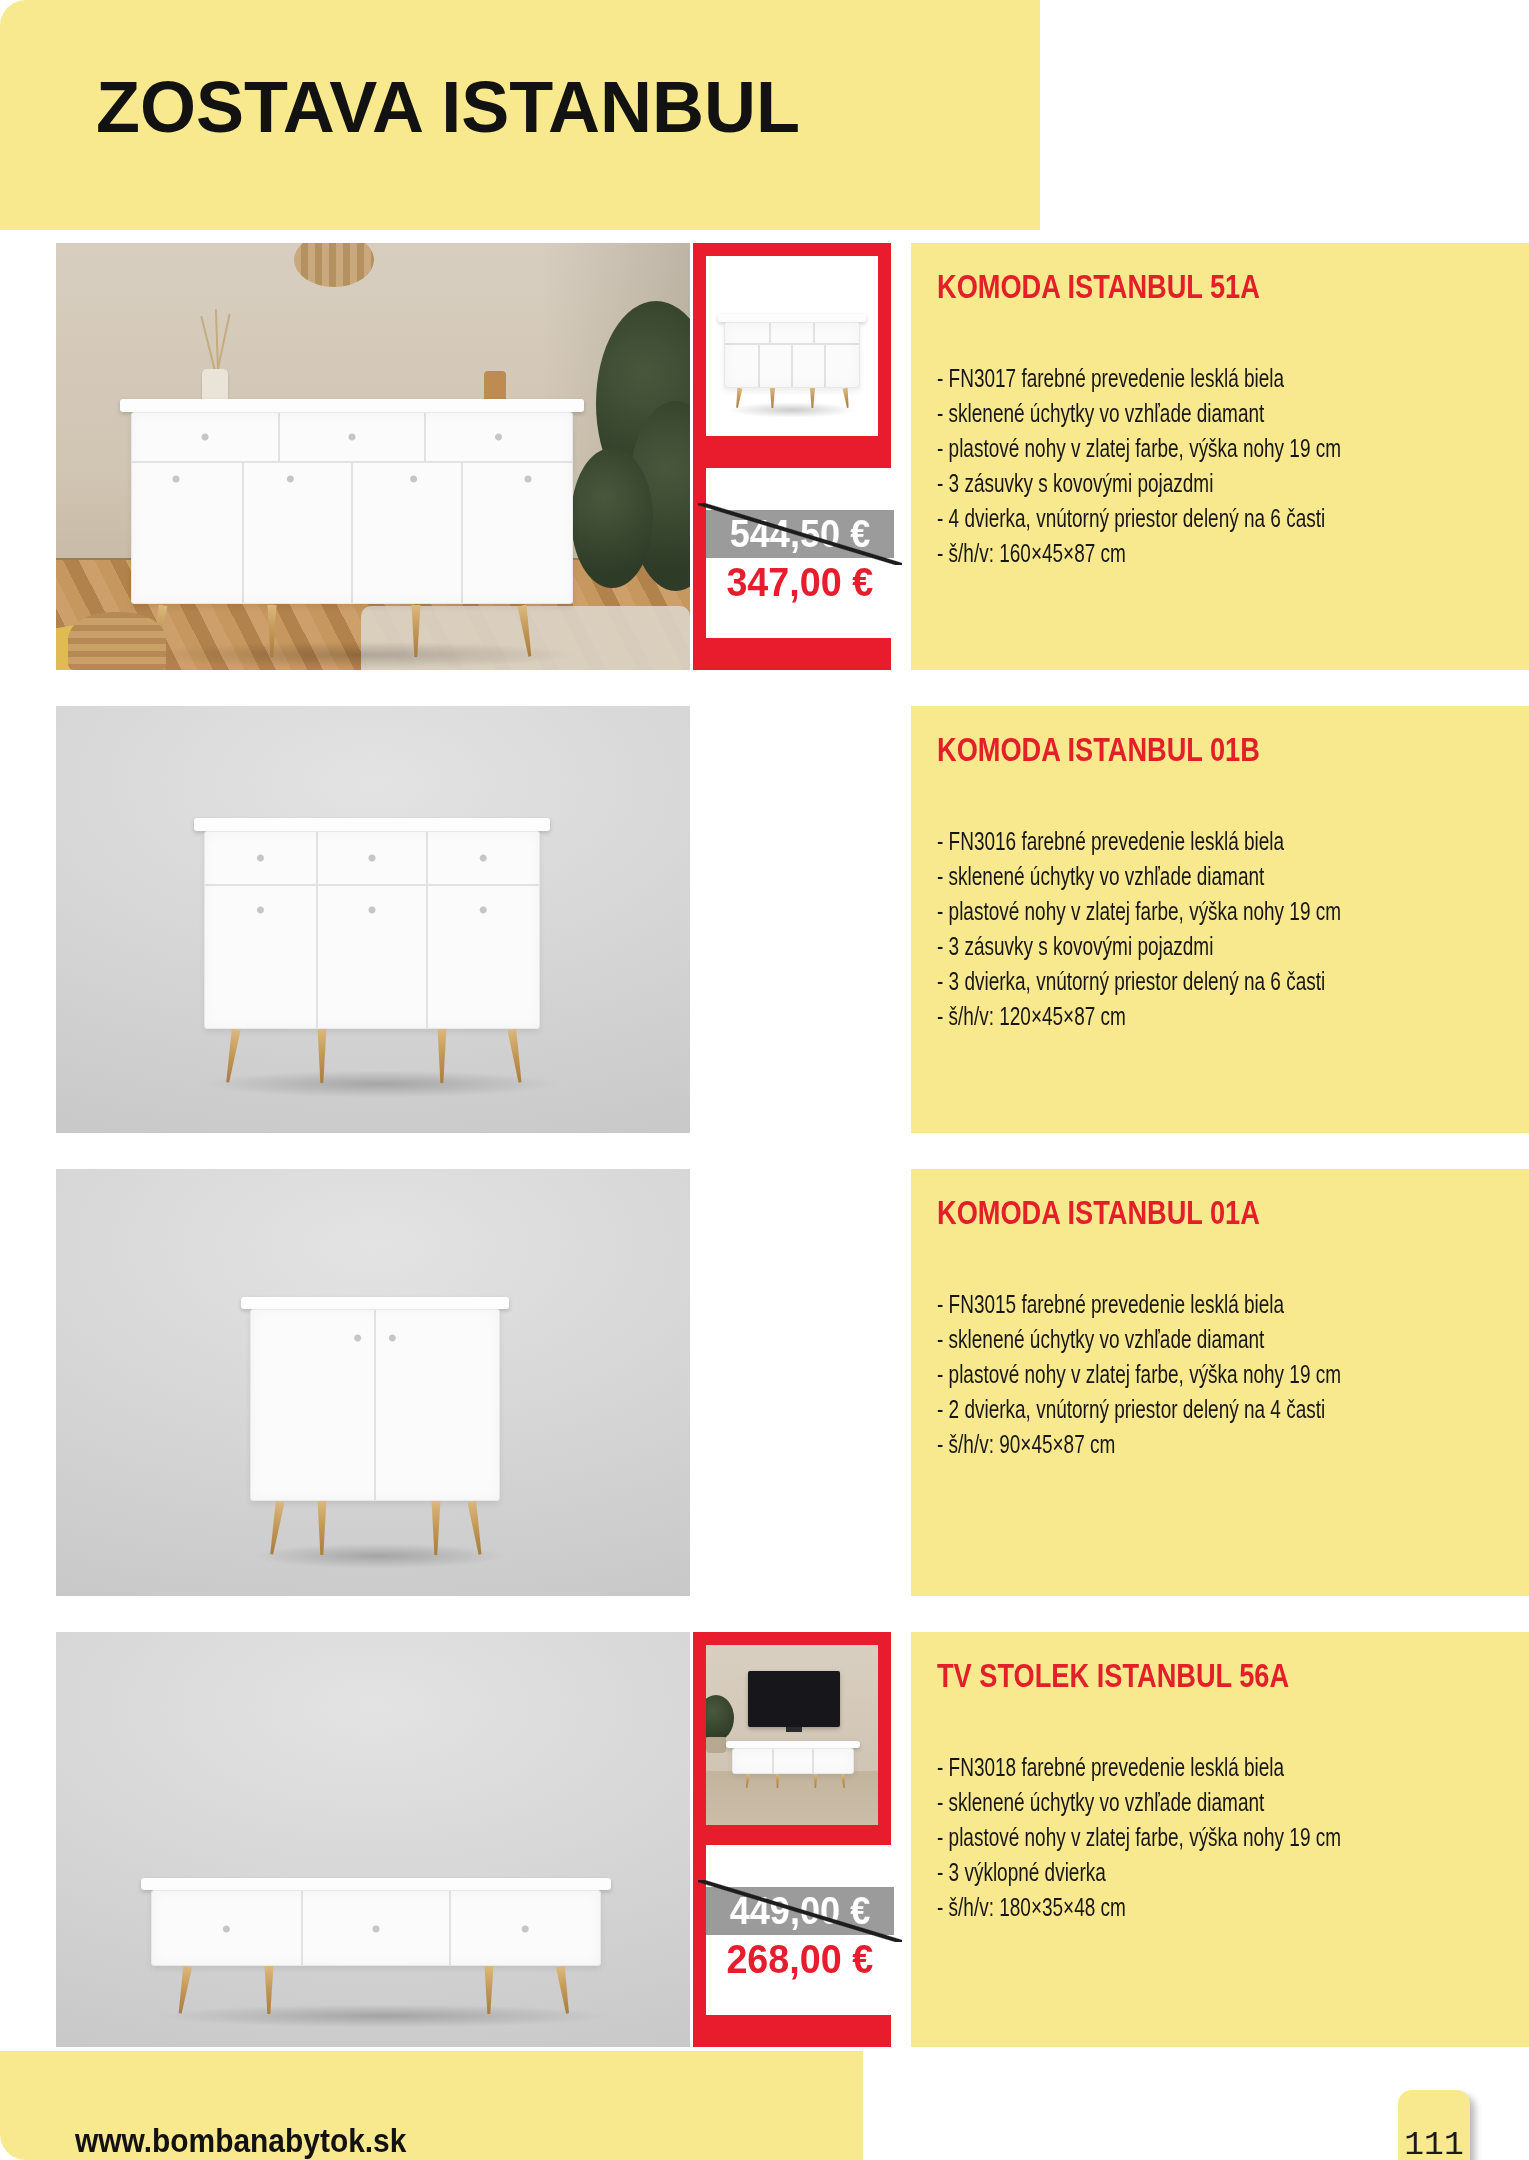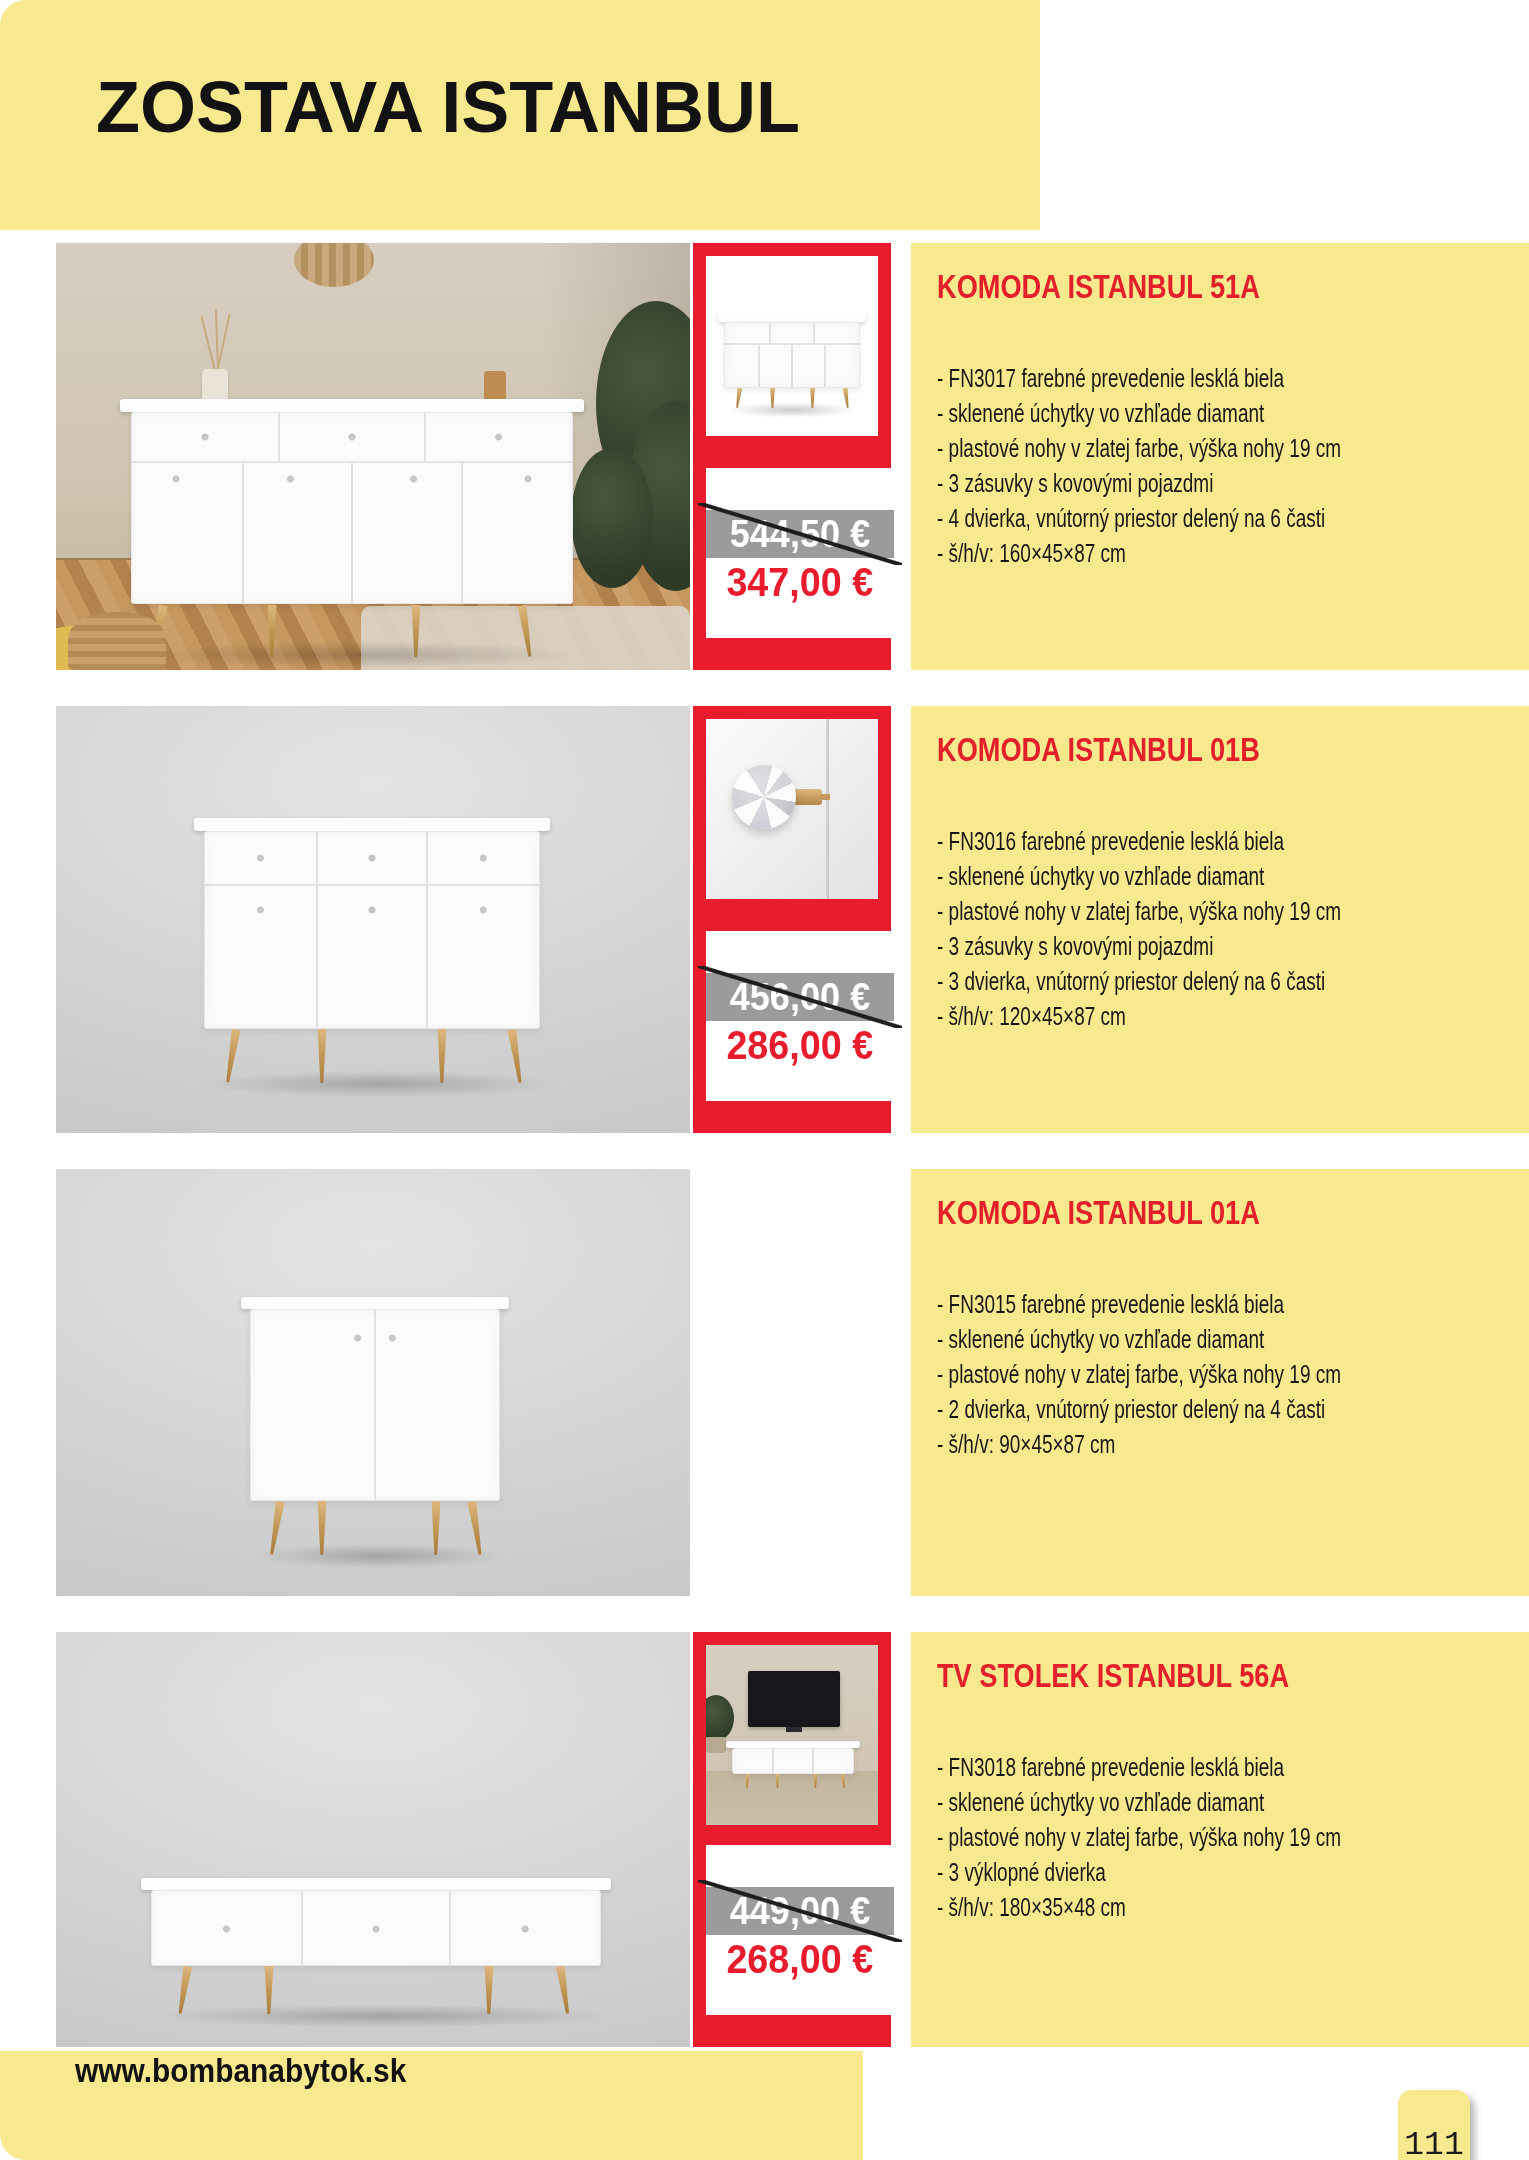--- a/index.html
+++ b/index.html
@@ -157,21 +157,21 @@
   .t4-tvfoot{left:80px;top:82px;width:16px;height:5px;background:#2a2a2e;}
   .t4-plant{left:-8px;top:50px;width:36px;height:46px;border-radius:50%;background:radial-gradient(circle at 40% 35%, #4a593d, #2f3c28 75%);}
   .t4-pot{left:0px;top:92px;width:20px;height:16px;background:#b7a892;border-radius:2px 2px 4px 4px;}
   .t4-body{left:26px;top:103px;width:122px;height:26px;
     background-image:linear-gradient(#e2e2e2,#e2e2e2),linear-gradient(#e2e2e2,#e2e2e2);
     background-size:2px 100%,2px 100%;background-position:33.3% 0,66.6% 0;}
   .t4-leg{width:7px;}
 
   
   .footer-band{position:absolute;left:0;top:2051px;width:863px;height:109px;background:var(--yellow);
-    display:flex;align-items:flex-start;}
+    display:flex;align-items:flex-end;}
   .footer-url{margin-left:75px;font-size:34px;font-weight:bold;color:#121212;white-space:nowrap;
     display:inline-block;transform:scaleX(.88);transform-origin:left center;}
   .page-tab{position:absolute;left:1398px;top:2090px;width:72px;height:74px;background:var(--yellow);
     border-radius:14px 14px 0 0;box-shadow:5px 5px 7px rgba(0,0,0,.28);
     display:flex;align-items:flex-end;justify-content:center;font-family:Liberation Mono, monospace;}
   .page-tab span{font-size:33px;color:#1a1a1a;}
 </style>
 </head>
 <body>
 
@@ -240,36 +240,20 @@
   <section class="row" style="top:706px;height:427px;">
     <div class="photo studio">
       <i class="fshadow" style="left:138px;top:364px;width:372px;height:28px;"></i>
       <i class="slab" style="left:138px;top:112px;width:356px;height:13px;"></i>
       <div class="furn s2-body"></div>
       <i class="leg" style="left:168px;top:323px;height:54px;transform:rotate(9deg);"></i>
       <i class="leg" style="left:258px;top:323px;height:54px;"></i>
       <i class="leg" style="left:378px;top:323px;height:54px;"></i>
       <i class="leg" style="left:452px;top:323px;height:54px;transform:rotate(-9deg);"></i>
     </div>
-    <div class="red-panel">
-      <div class="thumb thumb2">
-        <i class="t2-seam"></i>
-        <i class="t2-mount"></i>
-        <i class="t2-stem"></i>
-        <i class="t2-knob"></i>
-      </div>
-      <div class="price-box">
-        <div class="old-price">
-          <span>456,00 €</span>
-        </div>
-        <div class="new-price">
-          <span>286,00 €</span>
-        </div>
-      </div>
-    </div>
     <div class="info-panel">
       <h2 class="prod-title">KOMODA ISTANBUL 01B</h2>
       <div class="details">
         <div class="detail-line">- FN3016 farebné prevedenie lesklá biela</div>
         <div class="detail-line">- sklenené úchytky vo vzhľade diamant</div>
         <div class="detail-line">- plastové nohy v zlatej farbe, výška nohy 19 cm</div>
         <div class="detail-line">- 3 zásuvky s kovovými pojazdmi</div>
         <div class="detail-line">- 3 dvierka, vnútorný priestor delený na 6 časti</div>
         <div class="detail-line">- š/h/v: 120×45×87 cm</div>
       </div>

